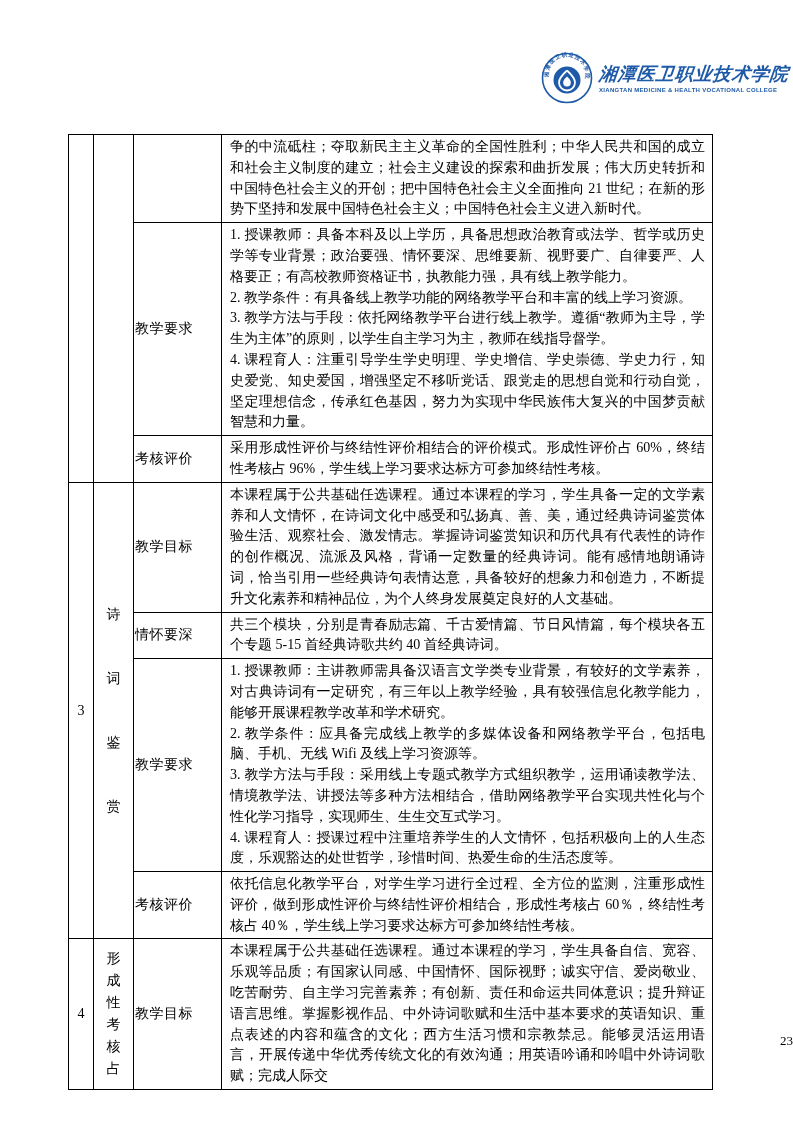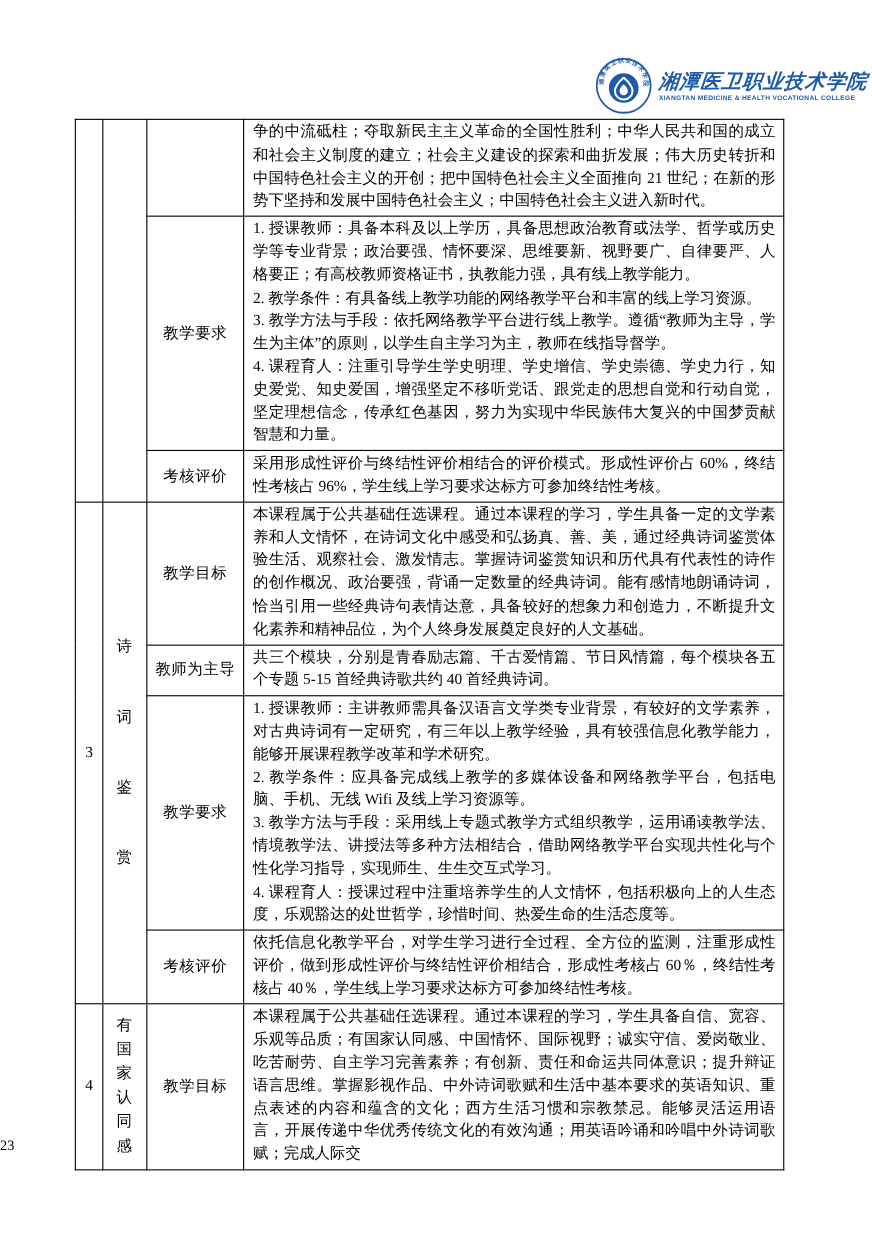--- a/index.html
+++ b/index.html
@@ -23,41 +23,41 @@
     font-size:6px;font-weight:bold;color:#1e5aa8;letter-spacing:0.3px;
     white-space:nowrap;font-family:"Liberation Sans","DejaVu Sans",sans-serif;
     margin-top:2px;
   }
   
   table.main{
     position:absolute;top:108px;left:68px;width:644px;
     border-collapse:collapse;table-layout:fixed;
   }
   table.main td{border:1px solid #000;vertical-align:middle;}
-  table.main{border:1.5px solid #000;}
+  table.main{border:1.5px solid #000;margin-top:26px;}
   col.c-num{width:25px;}
   col.c-course{width:40px;}
   col.c-label{width:88px;}
   col.c-content{width:491px;}
   td.num{text-align:center;font-size:14px;}
   td.course{text-align:center;font-size:14px;padding:6px 0;}
   .vtext{
-    width:15px;margin:0 auto;word-break:break-all;text-align:left;
+    width:15px;margin:0 auto;word-break:break-all;text-align:center;
     font-size:14px;
   }
   .vtext.loose{line-height:64px;}
   .vtext.tight{line-height:22px;}
-  td.label{text-align:center;font-size:14px;letter-spacing:0.5px;}
+  td.label{font-size:14px;letter-spacing:0.5px;}
   td.content{
     font-size:14px;line-height:20.8px;padding:2px 7px 2px 8px;
     text-align:justify;white-space:pre-line;
   }
   
   .pageno{
-    position:absolute;top:1033px;left:0;width:793px;text-align:left;
+    position:absolute;top:1033px;left:0;width:793px;text-align:right;
     font-size:13px;
   }
 </style>
 </head>
 <body>
 
 <div class="header">
   <svg class="emblem" viewBox="0 0 52 52">
     <circle cx="26" cy="26" r="24.5" fill="#ffffff" stroke="#1e5aa8" stroke-width="1.6"></circle>
     <defs>
@@ -102,41 +102,41 @@
       <tr>
         <td class="label">考核评价</td>
         <td class="content">采用形成性评价与终结性评价相结合的评价模式。形成性评价占 60%，终结性考核占 96%，学生线上学习要求达标方可参加终结性考核。</td>
       </tr>
       <tr>
         <td class="num" rowspan="4">3</td>
         <td class="course" rowspan="4">
           <div class="vtext loose">诗词鉴赏</div>
         </td>
         <td class="label">教学目标</td>
-        <td class="content">本课程属于公共基础任选课程。通过本课程的学习，学生具备一定的文学素养和人文情怀，在诗词文化中感受和弘扬真、善、美，通过经典诗词鉴赏体验生活、观察社会、激发情志。掌握诗词鉴赏知识和历代具有代表性的诗作的创作概况、政治要强，背诵一定数量的经典诗词。能有感情地朗诵诗词，恰当引用一些经典诗句表情达意，具备较好的想象力和创造力，不断提升文化素养和精神品位，为个人终身发展奠定良好的人文基础。</td>
+        <td class="content">本课程属于公共基础任选课程。通过本课程的学习，学生具备一定的文学素养和人文情怀，在诗词文化中感受和弘扬真、善、美，通过经典诗词鉴赏体验生活、观察社会、激发情志。掌握诗词鉴赏知识和历代具有代表性的诗作的创作概况、流派及风格，背诵一定数量的经典诗词。能有感情地朗诵诗词，恰当引用一些经典诗句表情达意，具备较好的想象力和创造力，不断提升文化素养和精神品位，为个人终身发展奠定良好的人文基础。</td>
       </tr>
       <tr>
-        <td class="label">教师为主导</td>
+        <td class="label">情怀要深</td>
         <td class="content">共三个模块，分别是青春励志篇、千古爱情篇、节日风情篇，每个模块各五个专题 5-15 首经典诗歌共约 40 首经典诗词。</td>
       </tr>
       <tr>
         <td class="label">教学要求</td>
         <td class="content">1. 授课教师：主讲教师需具备汉语言文学类专业背景，有较好的文学素养，对古典诗词有一定研究，有三年以上教学经验，具有较强信息化教学能力，能够开展课程教学改革和学术研究。
 2. 教学条件：应具备完成线上教学的多媒体设备和网络教学平台，包括电脑、手机、无线 Wifi 及线上学习资源等。
 3. 教学方法与手段：采用线上专题式教学方式组织教学，运用诵读教学法、情境教学法、讲授法等多种方法相结合，借助网络教学平台实现共性化与个性化学习指导，实现师生、生生交互式学习。
 4. 课程育人：授课过程中注重培养学生的人文情怀，包括积极向上的人生态度，乐观豁达的处世哲学，珍惜时间、热爱生命的生活态度等。</td>
       </tr>
       <tr>
         <td class="label">考核评价</td>
         <td class="content">依托信息化教学平台，对学生学习进行全过程、全方位的监测，注重形成性评价，做到形成性评价与终结性评价相结合，形成性考核占 60％，终结性考核占 40％，学生线上学习要求达标方可参加终结性考核。</td>
       </tr>
       <tr>
         <td class="num" rowspan="1">4</td>
         <td class="course" rowspan="1">
-          <div class="vtext tight">有国家认同感</div>
+          <div class="vtext tight">形成性考核占</div>
         </td>
         <td class="label">教学目标</td>
         <td class="content">本课程属于公共基础任选课程。通过本课程的学习，学生具备自信、宽容、乐观等品质；有国家认同感、中国情怀、国际视野；诚实守信、爱岗敬业、吃苦耐劳、自主学习完善素养；有创新、责任和命运共同体意识；提升辩证语言思维。掌握影视作品、中外诗词歌赋和生活中基本要求的英语知识、重点表述的内容和蕴含的文化；西方生活习惯和宗教禁忌。能够灵活运用语言，开展传递中华优秀传统文化的有效沟通；用英语吟诵和吟唱中外诗词歌赋；完成人际交</td>
       </tr>
     </tbody>
 </table>
 
 <div class="pageno">23</div>
 
 </body></html>

